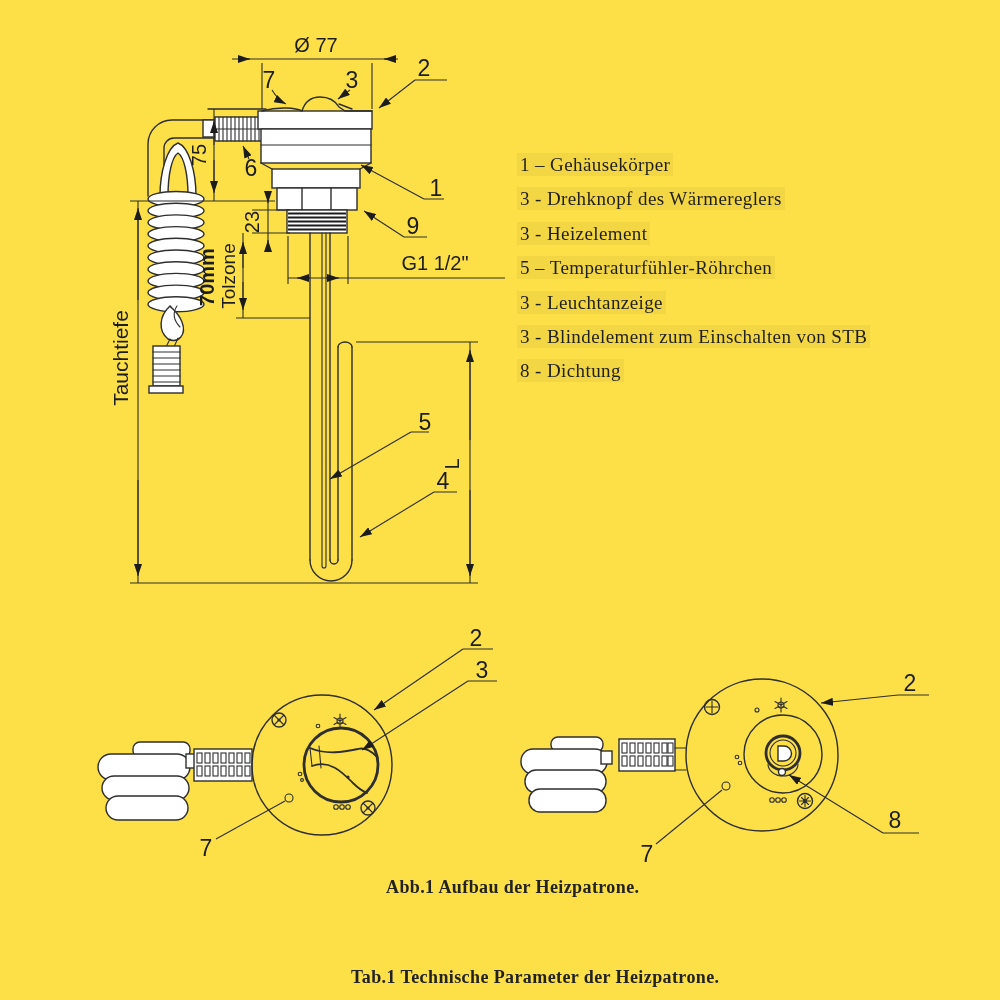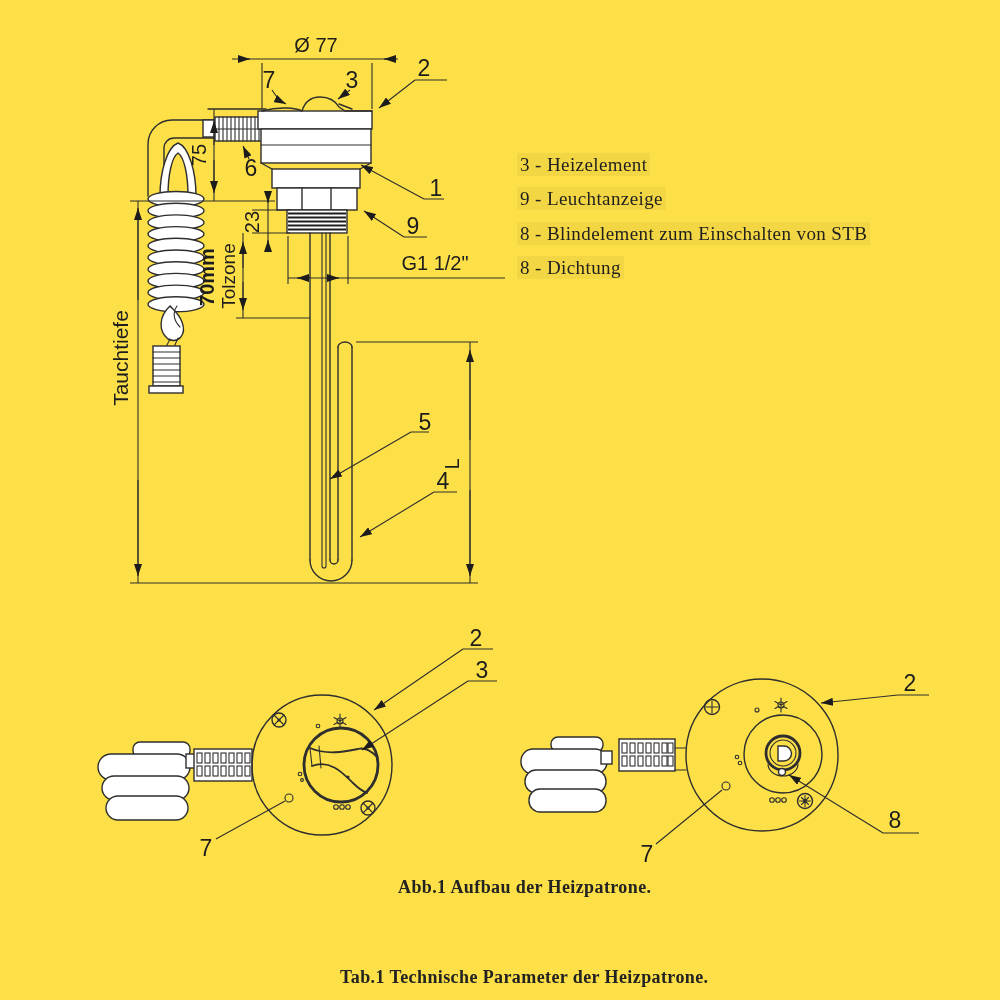--- a/index.html
+++ b/index.html
@@ -18,22 +18,22 @@
   .num{font-size:23px;}
   .dtxt{font-size:20px;}
   
   #legend{position:absolute;left:517px;top:148px;font-family:"Liberation Serif",serif;
           font-size:19px;color:#1f1f1f;letter-spacing:.4px;}
   #legend .li{height:34.4px;line-height:34.4px;white-space:nowrap;}
   #legend .li span{background:rgba(0,0,0,.045);padding:1px 3px;}
   
   .caption{position:absolute;font-family:"Liberation Serif",serif;font-weight:600;
            color:#222;font-size:18px;letter-spacing:.4px;white-space:nowrap;}
-  #cap-fig{left:398px;top:877px;}
-  #cap-tab{left:340px;top:967px;}
+  #cap-fig{left:386px;top:877px;}
+  #cap-tab{left:351px;top:967px;}
 </style>
 </head>
 <body>
 
 <div id="page">
 
 <svg width="1000" height="1000" viewBox="0 0 1000 1000">
   <defs>
     <marker id="arr" viewBox="0 0 12 8" refX="12" refY="4" markerWidth="12" markerHeight="8" markerUnits="userSpaceOnUse" orient="auto">
       <path d="M0,0 L12,4 L0,8 Z" fill="#1c1c1c"></path>
@@ -290,22 +290,25 @@
       <text class="t num" x="910" y="691" text-anchor="middle">2</text>
       <path class="dim" d="M656,844 L722,790"></path>
       <text class="t num" x="647" y="862" text-anchor="middle">7</text>
       <path class="dim" d="M919,833 H883 M883,833 L789,775" marker-end="url(#arr)"></path>
       <text class="t num" x="895" y="828" text-anchor="middle">8</text>
     </g>
   </g>
 </svg>
 
 <div id="legend">
+  <div class="li"><span>1 – Gehäusekörper</span></div>
+  <div class="li"><span>3 - Drehknopf des Wärmereglers</span></div>
   <div class="li"><span>3 - Heizelement</span></div>
-  <div class="li"><span>9 - Leuchtanzeige</span></div>
-  <div class="li"><span>8 - Blindelement zum Einschalten von STB</span></div>
+  <div class="li"><span>5 – Temperaturfühler-Röhrchen</span></div>
+  <div class="li"><span>3 - Leuchtanzeige</span></div>
+  <div class="li"><span>3 - Blindelement zum Einschalten von STB</span></div>
   <div class="li"><span>8 - Dichtung</span></div>
 </div>
 
 <div id="cap-fig" class="caption">Abb.1 Aufbau der Heizpatrone.</div>
 <div id="cap-tab" class="caption">Tab.1 Technische Parameter der Heizpatrone.</div>
 
 </div>
 
 </body></html>

